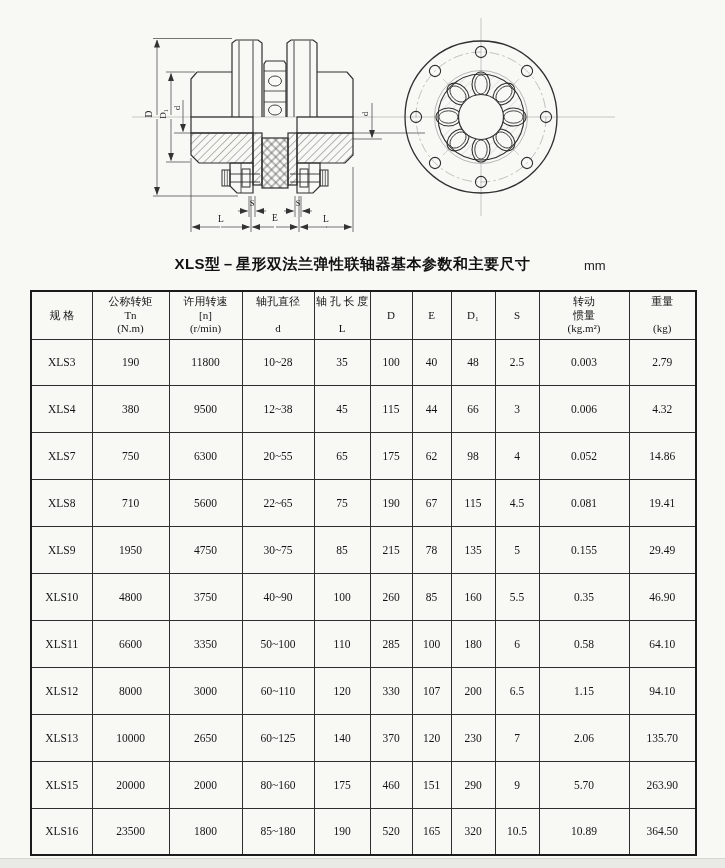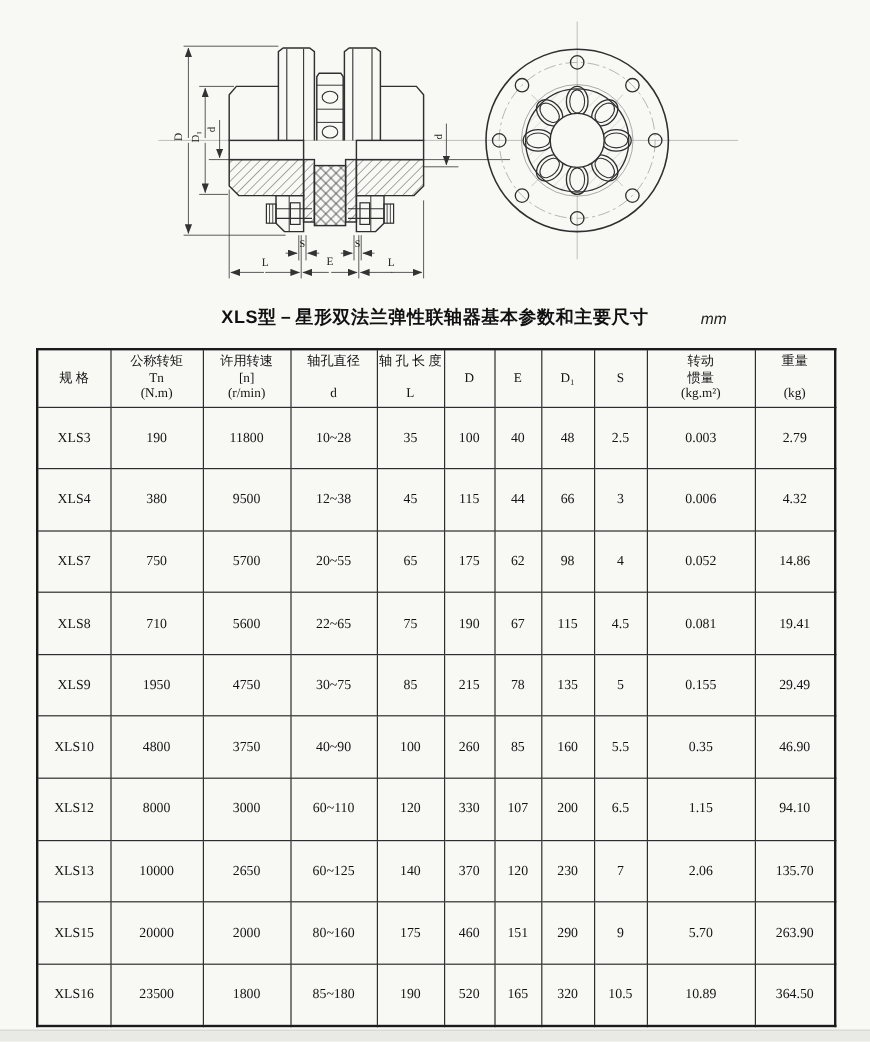--- a/index.html
+++ b/index.html
@@ -6,30 +6,30 @@
   .page{
     position:relative;
     width:725px;height:868px;
     background:#f8f8f5;
     overflow:hidden;
     font-family:"Liberation Serif","DejaVu Serif",serif;
     color:#1c1c1c;
   }
   .drawings{position:absolute;left:0;top:0;width:725px;height:252px;}
   .doc-title{
-    position:absolute;left:30px;top:255px;width:665px;
+    position:absolute;left:20px;top:255px;width:665px;
     text-align:center;
     font-family:"Liberation Sans","DejaVu Sans",sans-serif;
     font-weight:700;font-size:15px;letter-spacing:.5px;
     color:#111;
   }
   .unit-label{
     position:absolute;left:584px;top:258px;
     font-family:"Liberation Sans","DejaVu Sans",sans-serif;
-    font-size:13px;color:#222;font-style:italic;
+    font-size:13px;color:#222;
   }
   table.params{
     position:absolute;left:30px;top:290px;width:665px;height:566px;
     border-collapse:collapse;table-layout:fixed;
     border:2px solid #1b1b1b;
   }
   table.params th,table.params td{
     border:1px solid #2e2e2e;
     text-align:center;vertical-align:middle;padding:0;
     overflow:hidden;white-space:nowrap;
@@ -316,21 +316,21 @@
           <td>115</td>
           <td>44</td>
           <td>66</td>
           <td>3</td>
           <td>0.006</td>
           <td>4.32</td>
         </tr>
         <tr>
           <td>XLS7</td>
           <td>750</td>
-          <td>5700</td>
+          <td>6300</td>
           <td>20~55</td>
           <td>65</td>
           <td>175</td>
           <td>62</td>
           <td>98</td>
           <td>4</td>
           <td>0.052</td>
           <td>14.86</td>
         </tr>
         <tr>
@@ -366,20 +366,33 @@
           <td>40~90</td>
           <td>100</td>
           <td>260</td>
           <td>85</td>
           <td>160</td>
           <td>5.5</td>
           <td>0.35</td>
           <td>46.90</td>
         </tr>
         <tr>
+          <td>XLS11</td>
+          <td>6600</td>
+          <td>3350</td>
+          <td>50~100</td>
+          <td>110</td>
+          <td>285</td>
+          <td>100</td>
+          <td>180</td>
+          <td>6</td>
+          <td>0.58</td>
+          <td>64.10</td>
+        </tr>
+        <tr>
           <td>XLS12</td>
           <td>8000</td>
           <td>3000</td>
           <td>60~110</td>
           <td>120</td>
           <td>330</td>
           <td>107</td>
           <td>200</td>
           <td>6.5</td>
           <td>1.15</td>

